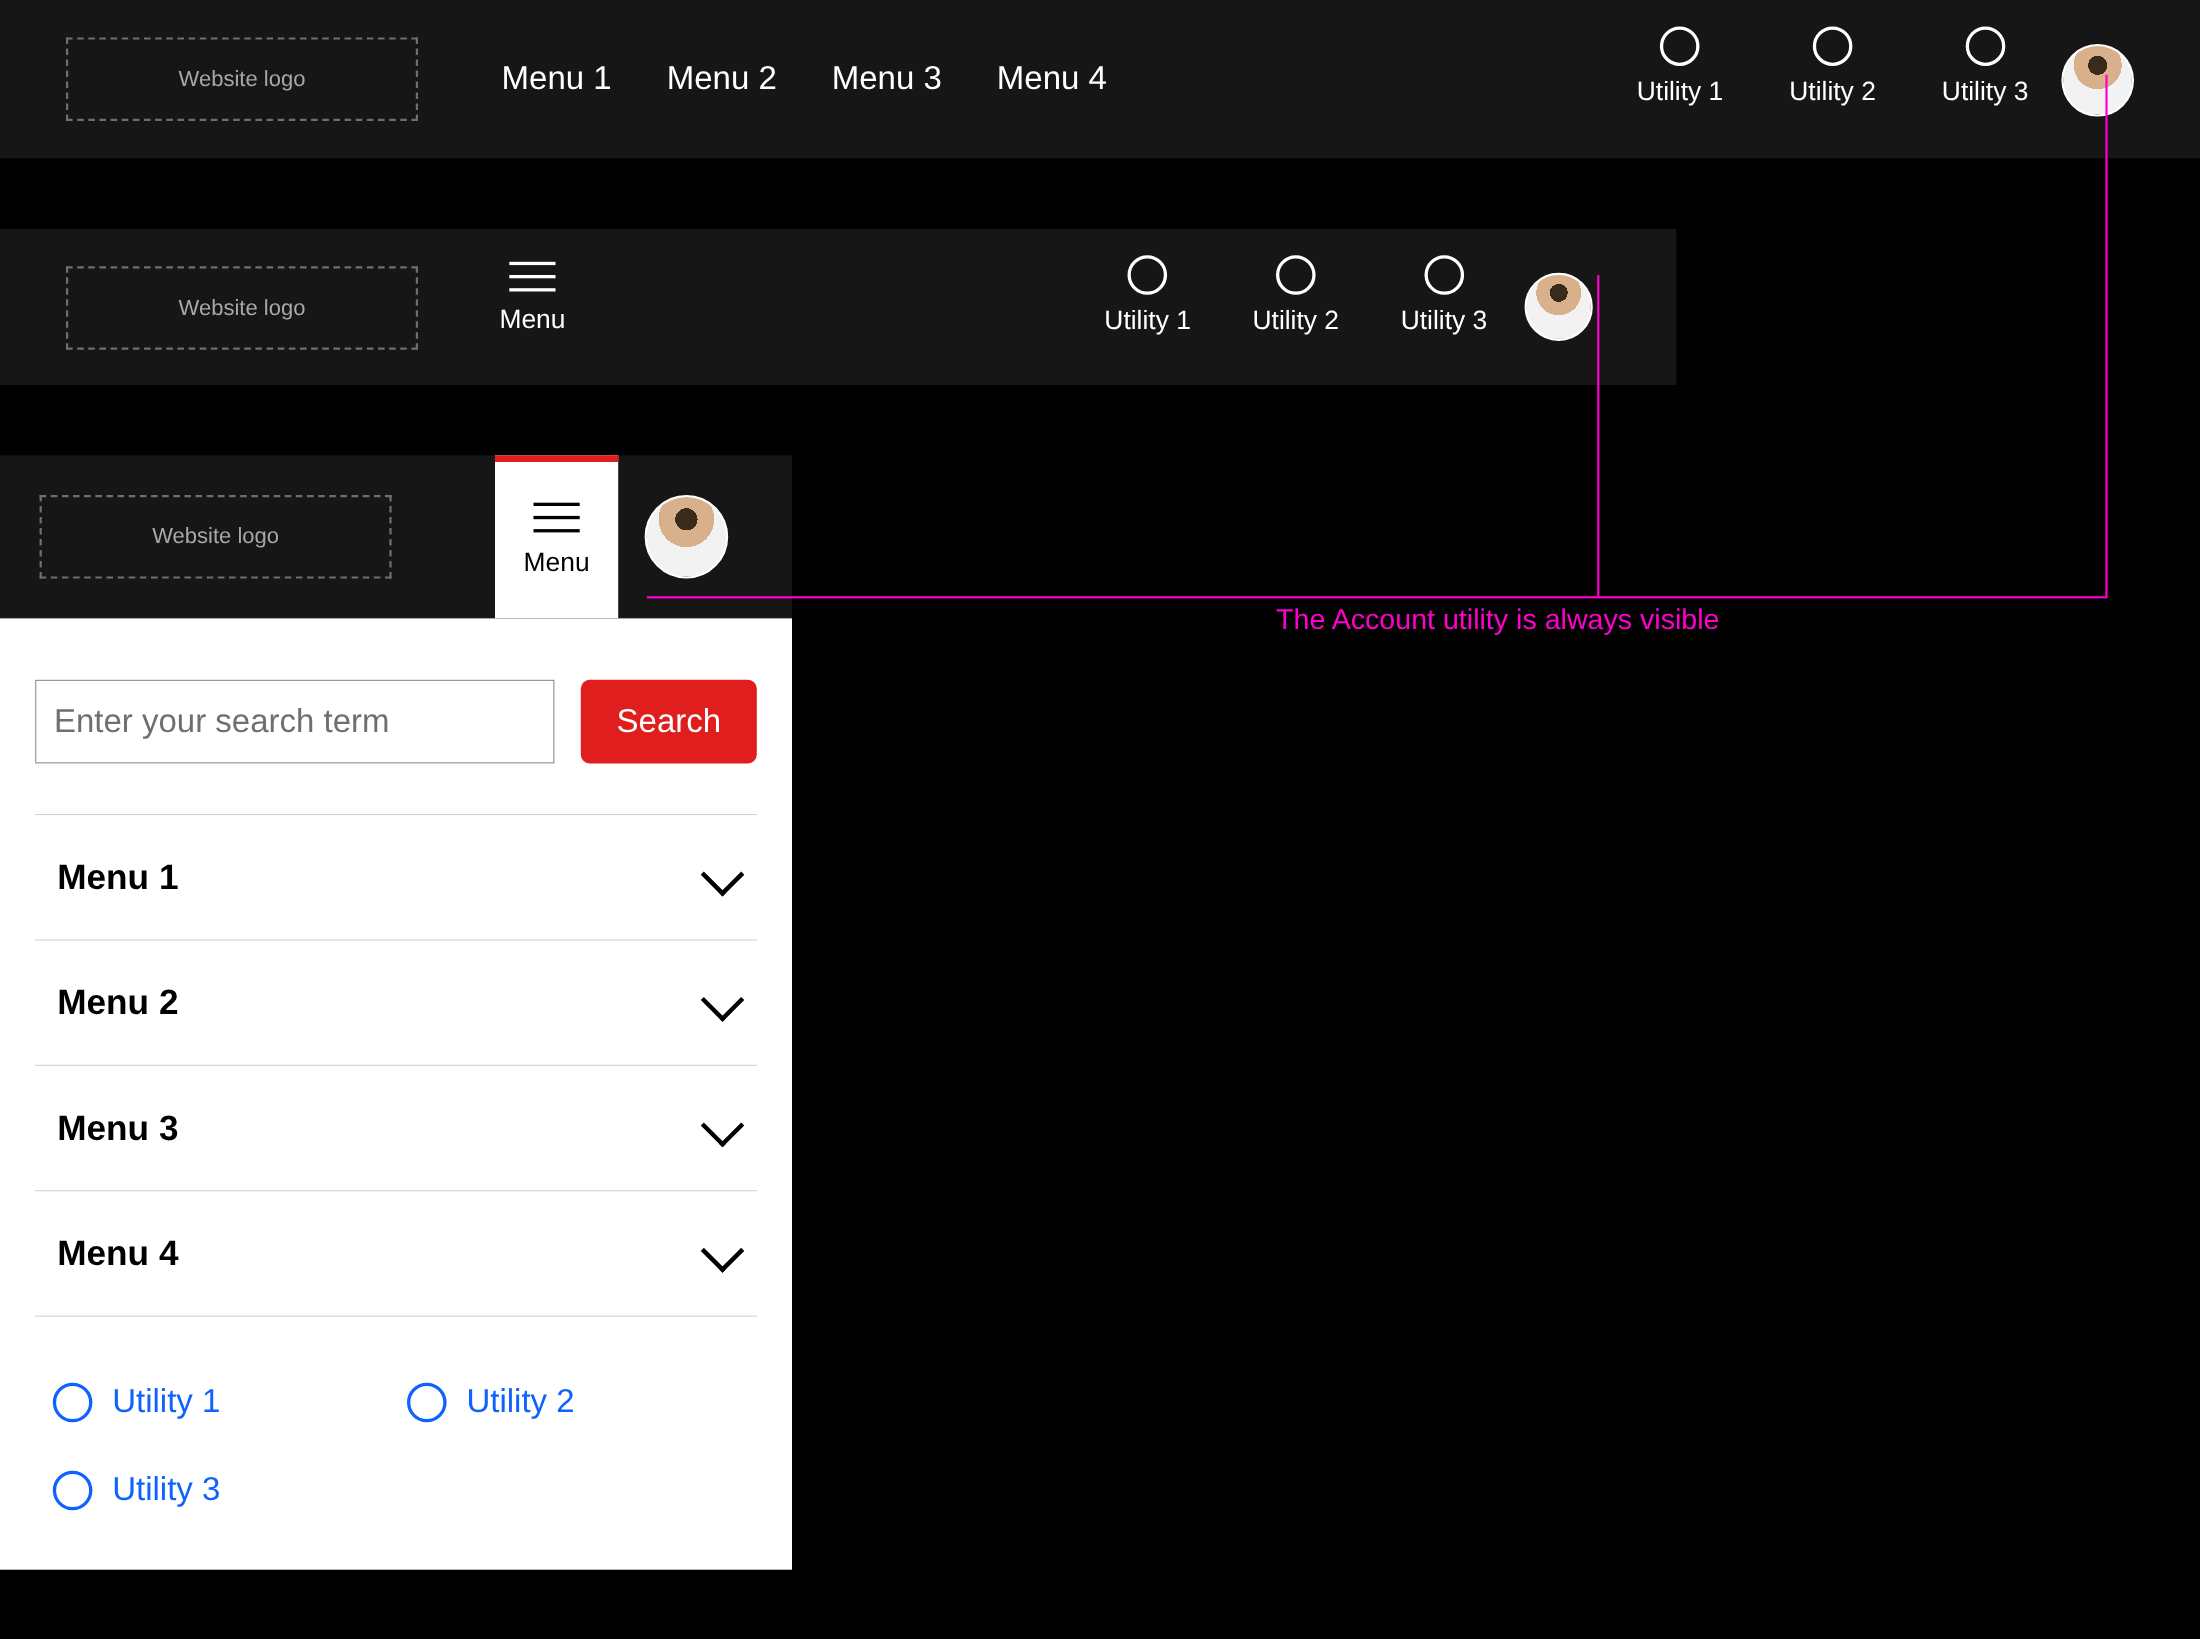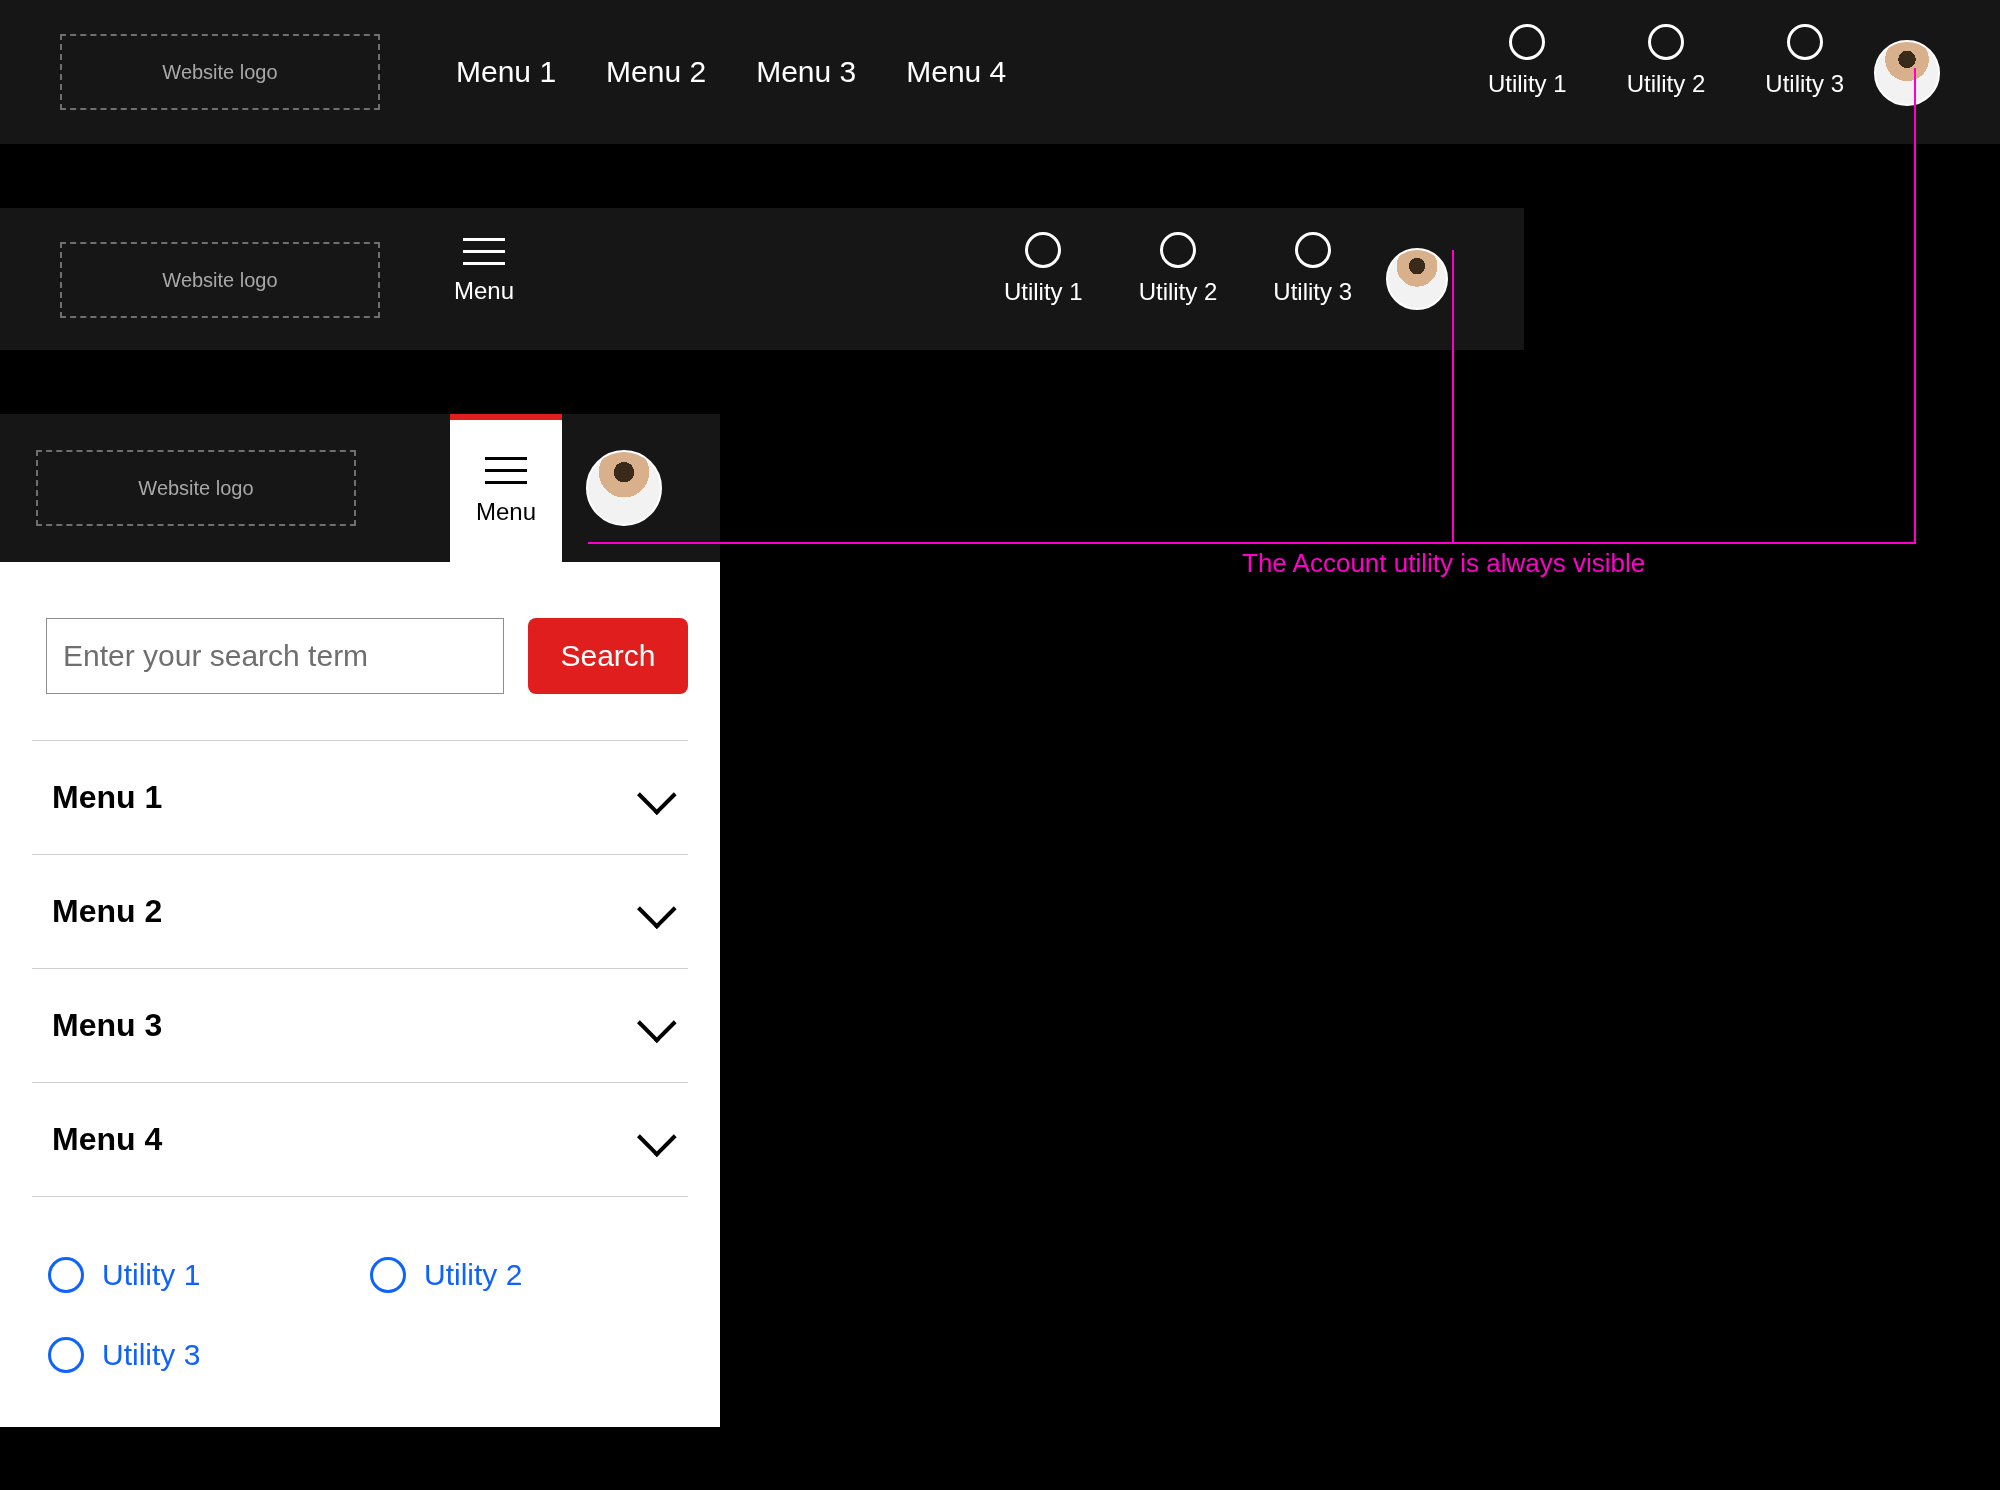--- a/index.html
+++ b/index.html
@@ -145,21 +145,20 @@
   .panel {
     width: 720px;
     background:#fff;
     color:#000;
     padding: 0 0 30px 0;
   }
   .panel .search-row{
     display:flex; gap:24px;
     padding: 56px 32px 46px 32px;
     align-items:flex-start;
-    margin-left:14px;
   }
   .panel .search-row input{
     flex:1;
     height: 76px;
     border:1px solid #8d8d8d;
     font-size: 30px;
     padding: 0 16px;
     color:#000;
   }
   .panel .search-row input::placeholder{ color:#6f6f6f; }
@@ -214,21 +213,21 @@
     position:absolute; left: 1452px; top: 250px;
     width:2px; height: 292px;
     background:#ff00cc;
   }
   .anno-h {
     position:absolute; left: 588px; top: 542px;
     width: 1328px; height:2px;
     background:#ff00cc;
   }
   .anno-text {
-    position:absolute; left: 1242px; top: 548px;
+    position:absolute; left: 1160px; top: 548px;
     color:#ff00cc;
     font-size: 26px;
   }
 </style>
 </head>
 <body>
 
 <div class="nav1">
   <div class="logo-box">
     <span>Website logo</span>

